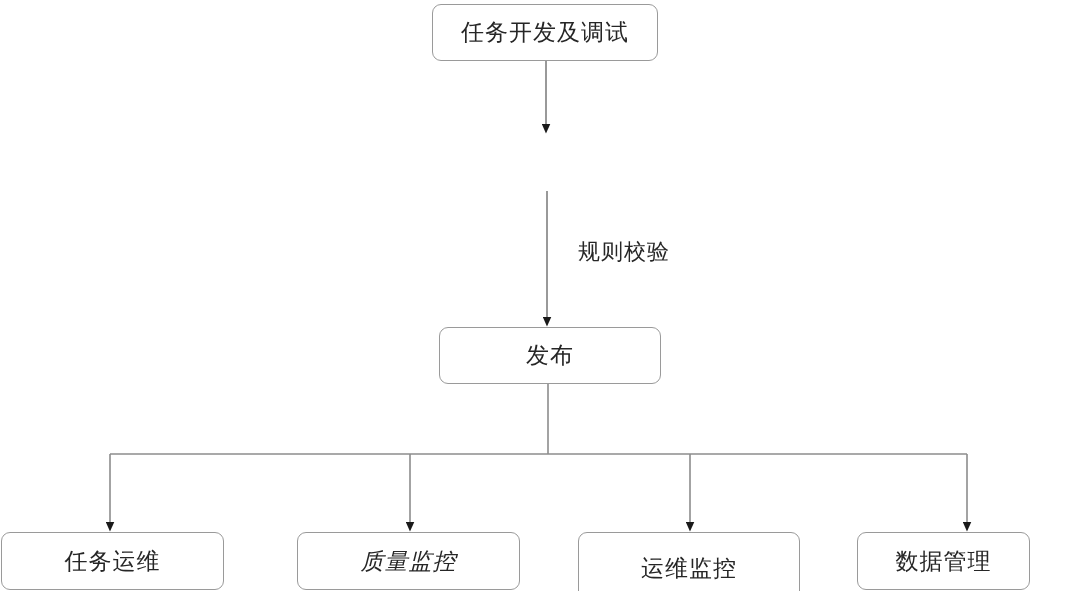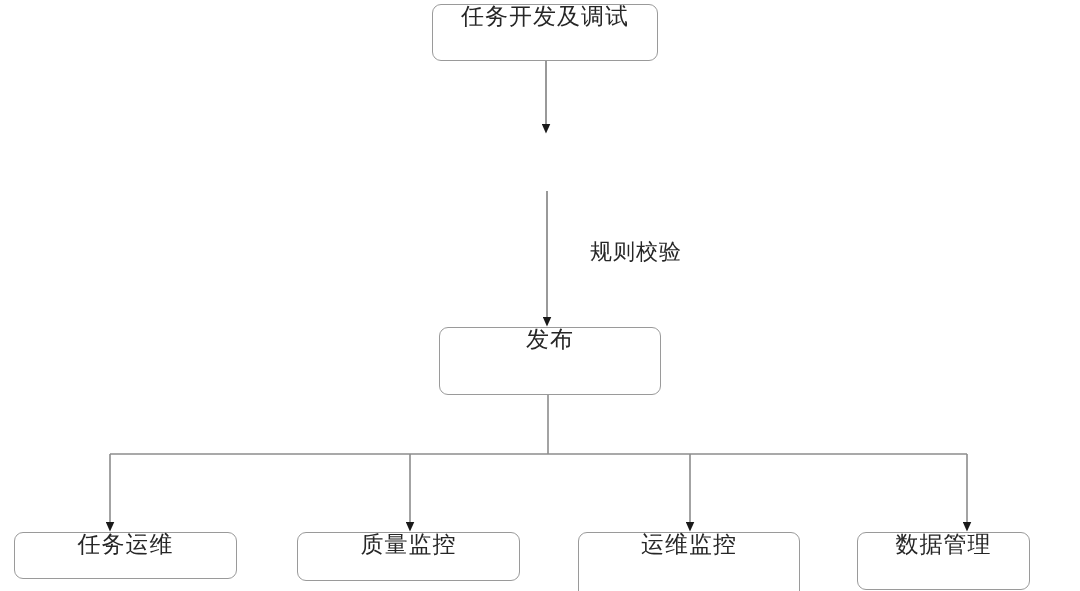--- a/index.html
+++ b/index.html
@@ -27,20 +27,21 @@
     height: 591px;
     pointer-events: none;
   }
   .node {
     position: absolute;
     box-sizing: border-box;
     background: #ffffff;
     border: 1px solid #9a9a9a;
     border-radius: 9px;
     display: flex;
+    align-items: center;
     justify-content: center;
     color: #262626;
     font-size: 23px;
     letter-spacing: 1px;
     white-space: nowrap;
   }
   .node .node-label {
     display: block;
     line-height: 1;
   }
@@ -49,27 +50,27 @@
     color: #262626;
     font-size: 22px;
     letter-spacing: 1px;
     white-space: nowrap;
     background: transparent;
   }
 
   
   #node-dev      { left: 432px; top: 4px;   width: 226px; height: 57px; }
   #node-test     { left: 437px; top: 134px; width: 220px; height: 57px; }
-  #node-publish  { left: 439px; top: 327px; width: 222px; height: 68px; }
-  #node-ops      { left: 14px;   top: 532px; width: 223px; height: 47px; }
-  #node-quality  { left: 297px; top: 532px; width: 223px; height: 49px; }
+  #node-publish  { left: 439px; top: 327px; width: 222px; height: 57px; }
+  #node-ops      { left: 1px;   top: 532px; width: 223px; height: 58px; }
+  #node-quality  { left: 297px; top: 532px; width: 223px; height: 58px; font-style: italic; }
   #node-monitor  { left: 578px; top: 532px; width: 222px; height: 72px; }
   #node-data     { left: 857px; top: 532px; width: 173px; height: 58px; }
 
-  #label-rule    { left: 590px; top: 237px; }
+  #label-rule    { left: 578px; top: 237px; }
 </style>
 </head>
 <body>
 
 <div id="canvas">
 
   <svg class="edges" viewBox="0 0 1080 591" xmlns="http://www.w3.org/2000/svg">
     <defs>
       <marker id="arrowhead" markerWidth="10" markerHeight="9" refX="0.5" refY="4.5" orient="auto" markerUnits="userSpaceOnUse">
         <path d="M0,0 L10,4.5 L0,9 z" fill="#1a1a1a"></path>

